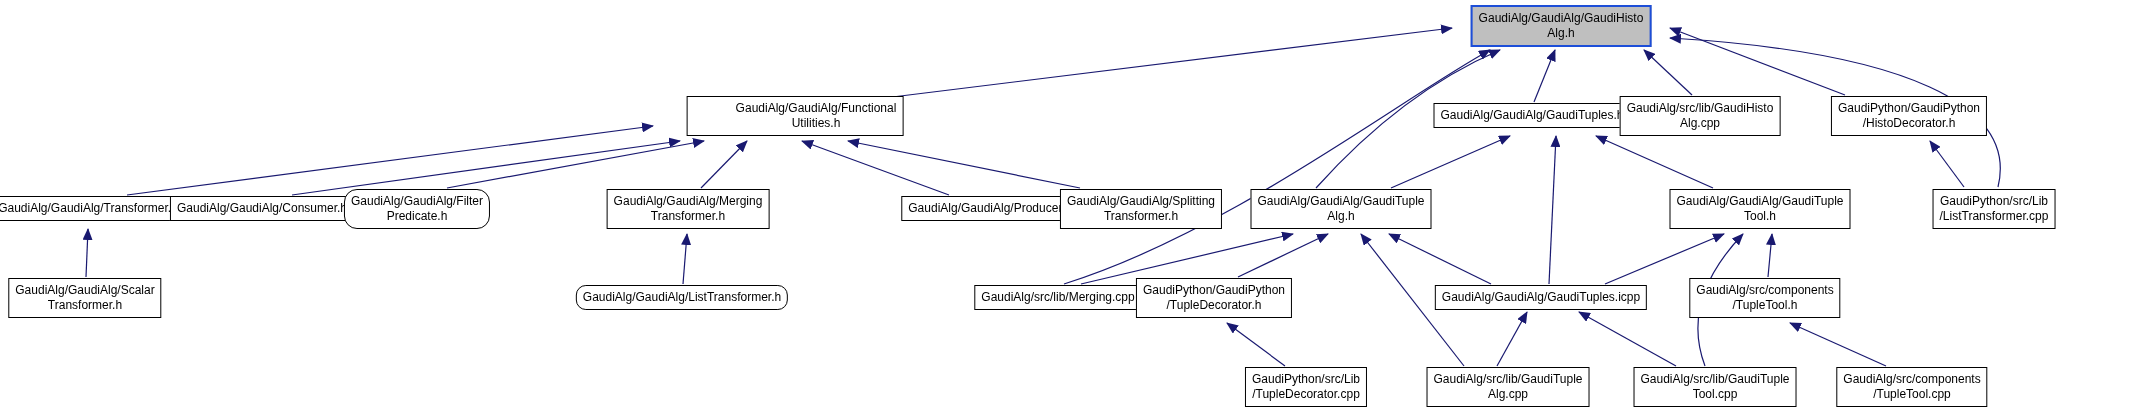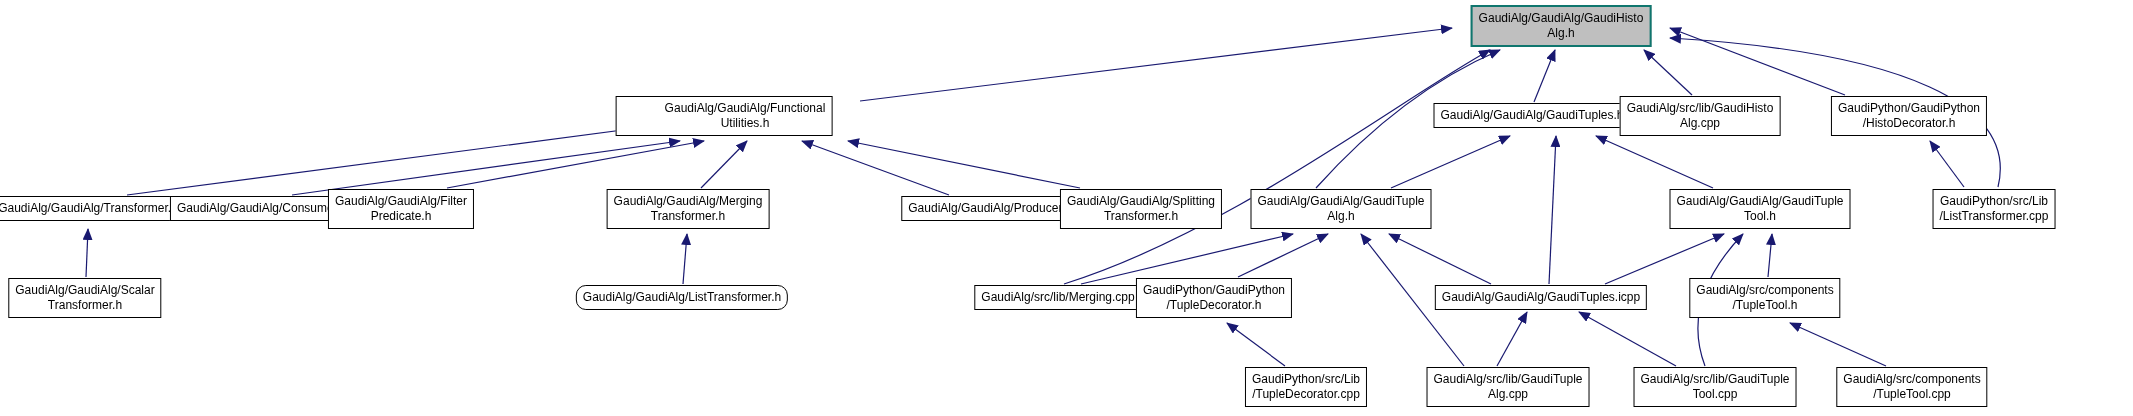--- a/index.html
+++ b/index.html
@@ -24,21 +24,21 @@
     padding: 4px 6px;
     font-size: 12px;
     line-height: 15px;
     color: #000000;
     text-align: center;
     white-space: nowrap;
     cursor: pointer;
   }
   .node.root {
     background: #bfbfbf;
-    border: 2px solid #0f766e;
+    border: 2px solid #1d4ed8;
     cursor: default;
   }
   .node span { display: block; }
   .edge { fill: none; stroke-width: 1.2px; }
 </style>
 </head>
 <body>
 
 <div id="graph-canvas">
   <svg id="edge-layer" viewBox="0 0 2133 416" width="2133" height="416" xmlns="http://www.w3.org/2000/svg">
@@ -78,42 +78,42 @@
         <path d="M 1705 366 Q 1680 300, 1743 234" class="edge" stroke="#191970" marker-end="url(#arrowhead)"></path>
         <path d="M 1886 366 L 1790 323" class="edge" stroke="#191970" marker-end="url(#arrowhead)"></path>
         <path d="M 1964 187 L 1930 141" class="edge" stroke="#191970" marker-end="url(#arrowhead)"></path>
       </g>
   </svg>
   <div>
       <div class="node root" style="left: 1561px; top: 5px;">
         <span>GaudiAlg/GaudiAlg/GaudiHisto</span>
         <span>Alg.h</span>
       </div>
-      <div class="node" style="left: 724px; top: 96px; padding-left: 48px;">
+      <div class="node" style="left: 795px; top: 96px; padding-left: 48px;">
         <span>GaudiAlg/GaudiAlg/Functional</span>
         <span>Utilities.h</span>
       </div>
       <div class="node" style="left: 1532px; top: 103px;">
         <span>GaudiAlg/GaudiAlg/GaudiTuples.h</span>
       </div>
       <div class="node" style="left: 1700px; top: 96px;">
         <span>GaudiAlg/src/lib/GaudiHisto</span>
         <span>Alg.cpp</span>
       </div>
       <div class="node" style="left: 1909px; top: 96px;">
         <span>GaudiPython/GaudiPython</span>
         <span>/HistoDecorator.h</span>
       </div>
       <div class="node" style="left: 88px; top: 196px;">
         <span>GaudiAlg/GaudiAlg/Transformer.h</span>
       </div>
       <div class="node" style="left: 262px; top: 196px;">
         <span>GaudiAlg/GaudiAlg/Consumer.h</span>
       </div>
-      <div class="node" style="left: 401px; top: 189px;">
+      <div class="node" style="left: 417px; top: 189px; border-radius: 13px;">
         <span>GaudiAlg/GaudiAlg/Filter</span>
         <span>Predicate.h</span>
       </div>
       <div class="node" style="left: 688px; top: 189px;">
         <span>GaudiAlg/GaudiAlg/Merging</span>
         <span>Transformer.h</span>
       </div>
       <div class="node" style="left: 978px; top: 196px; margin-left: 12px;">
         <span>GaudiAlg/GaudiAlg/Producer.h</span>
       </div>

